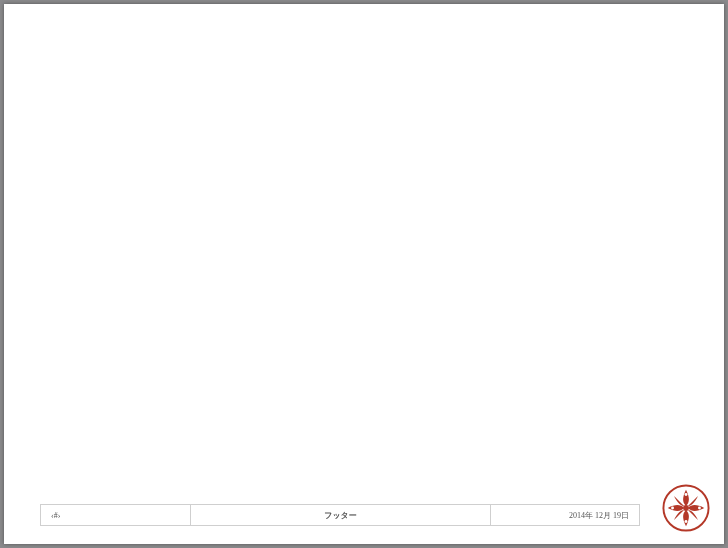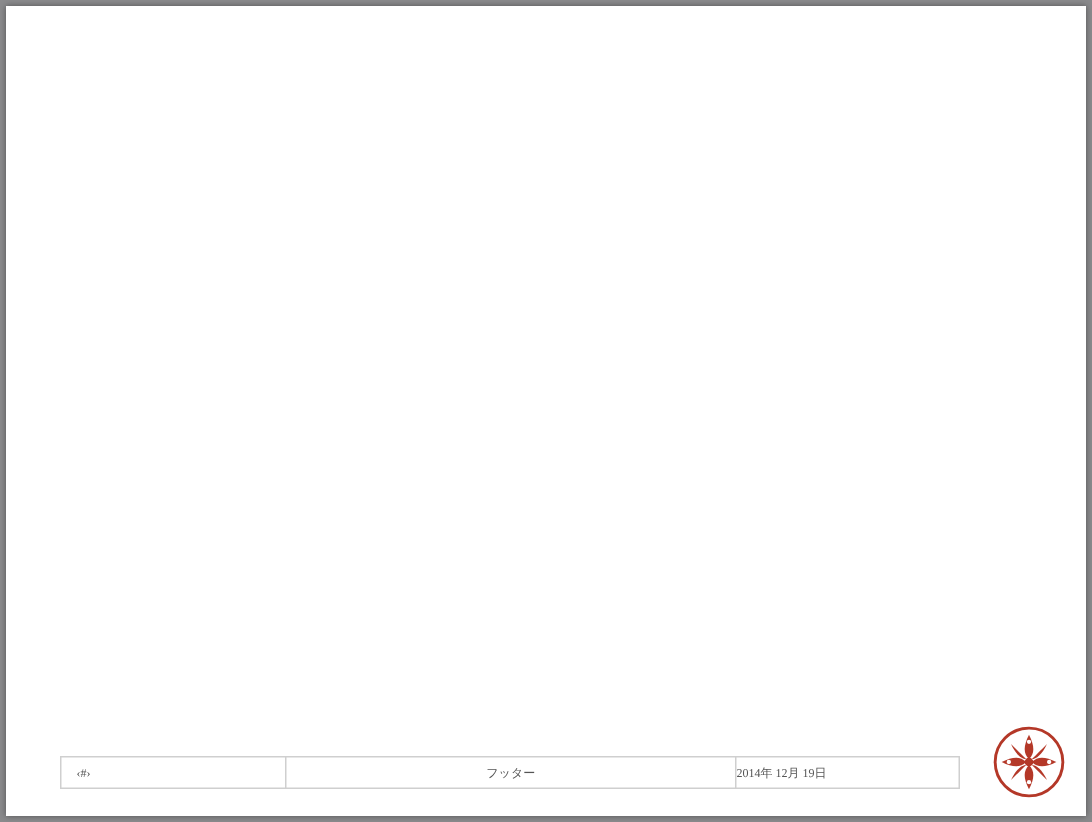--- a/index.html
+++ b/index.html
@@ -38,25 +38,26 @@
     .cell-pagenum {
       width: 150px;
       padding-left: 10px;
       justify-content: flex-start;
       border-right: none;
     }
     .cell-footer {
       flex: 1;
       justify-content: center;
       border-right: none;
+      font-weight: bold;
     }
     .cell-date {
       width: 150px;
       padding-right: 10px;
-      justify-content: flex-start;
+      justify-content: flex-end;
     }
     .logo-badge {
       position: absolute;
       right: 14px;
       bottom: 12px;
       width: 48px;
       height: 48px;
     }
     .logo-badge svg { width: 100%; height: 100%; display: block; }
   </style>

